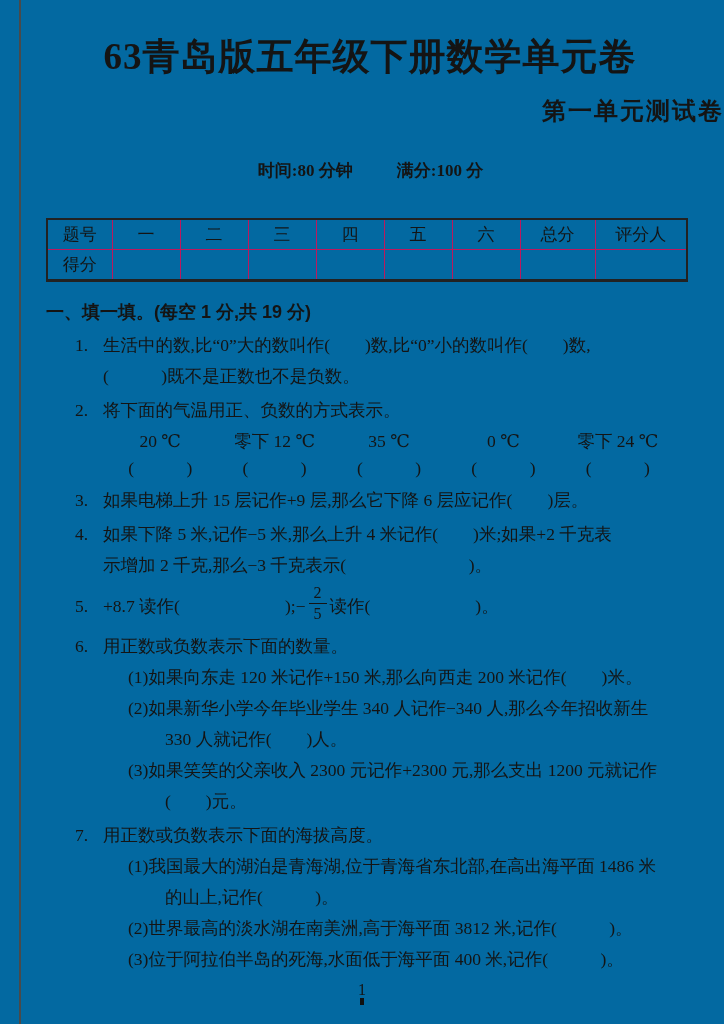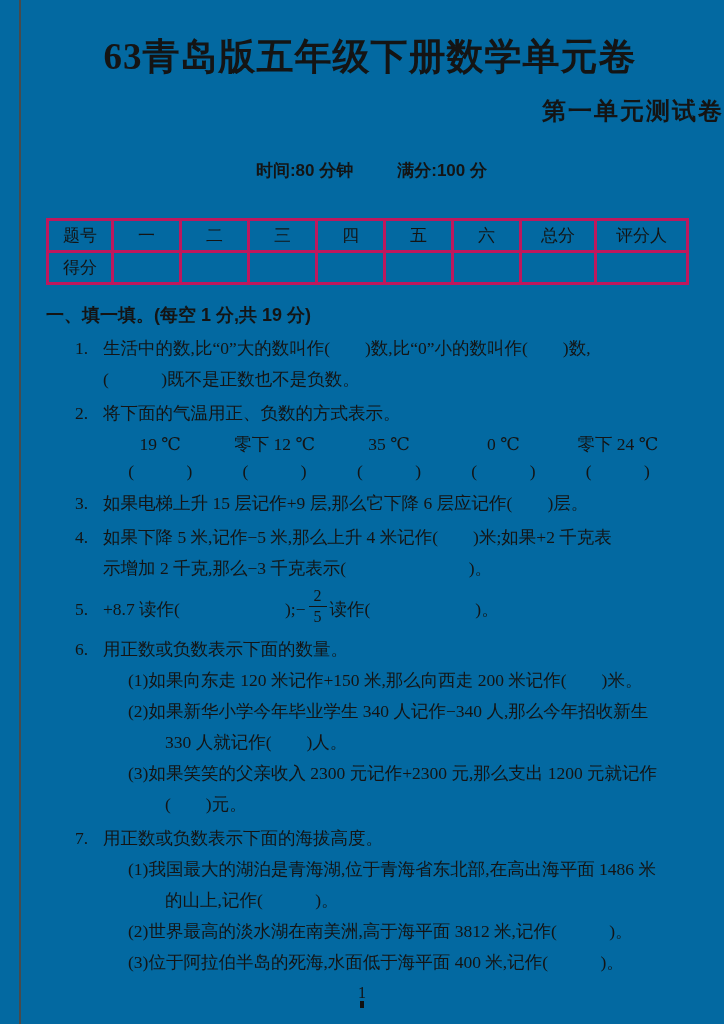--- a/index.html
+++ b/index.html
@@ -15,36 +15,36 @@
     margin:36px 24px 0 40px;text-align:center;
     font-size:37px;font-weight:bold;letter-spacing:1px;line-height:1.15;
     white-space:nowrap;
   }
   .sub-title{
     margin-top:16px;text-align:right;
     font-size:24px;font-weight:bold;letter-spacing:2px;
   }
   .meta-line{
     margin-top:12px;text-align:center;
-    font-family:Liberation Sans, sans-serif;
+    font-family:Liberation Serif, serif;
     font-size:17px;font-weight:bold;white-space:pre-wrap;
   }
   .meta-line .gap{display:inline-block;width:44px;}
 
   table.score{
     border-collapse:collapse;
     margin:16px 0 0 46px;
     width:640px;
     table-layout:fixed;
     font-size:17px;
     border:2px solid #222;
     border-bottom-width:3px;
   }
   table.score td{
-    border:3px solid #be185d;
+    border:1px solid #be185d;
     height:29px;
     text-align:center;
     vertical-align:middle;
     padding:0 2px;
     overflow:hidden;
   }
 
   .section-heading{
     margin:18px 24px 0 46px;
     font-family:"Liberation Sans","DejaVu Sans",sans-serif;
@@ -138,21 +138,21 @@
         <div class="qline">(　　　)既不是正数也不是负数。</div>
       </div>
     </div>
 
     <div class="q">
       <span class="qnum">2.</span>
       <div class="qbody">
         <div class="qline">将下面的气温用正、负数的方式表示。</div>
         <div class="temp-grid">
           <div class="temp-col">
-            <div>19 ℃</div>
+            <div>20 ℃</div>
             <div>(　　　)</div>
           </div>
           <div class="temp-col">
             <div>零下 12 ℃</div>
             <div>(　　　)</div>
           </div>
           <div class="temp-col">
             <div>35 ℃</div>
             <div>(　　　)</div>
           </div>

